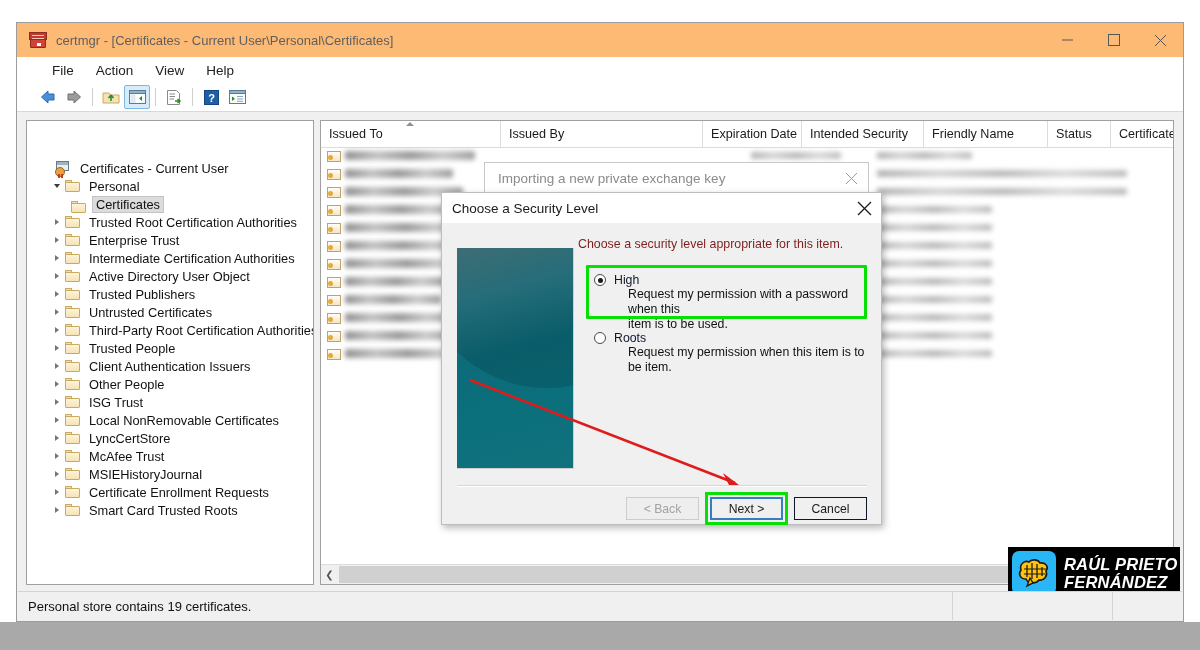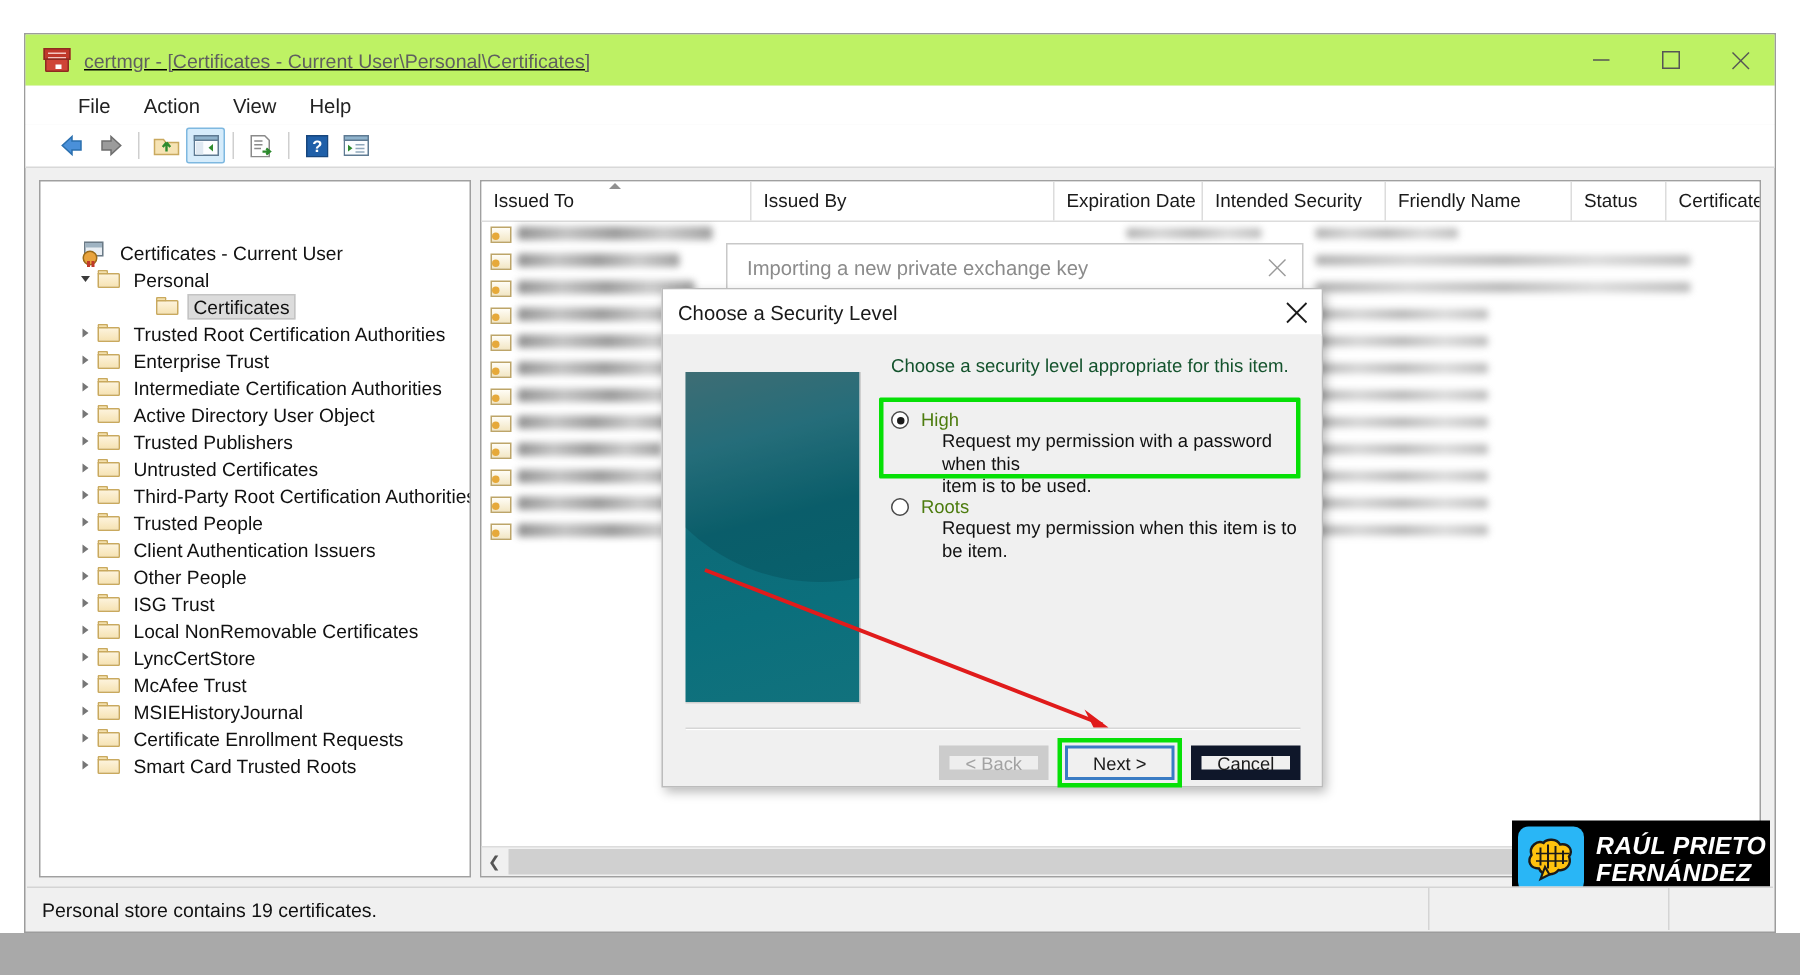--- a/index.html
+++ b/index.html
@@ -13,22 +13,22 @@
   .desk-strip{position:absolute;left:0;top:0;width:1200px;height:12px;background:#ffffff;}
   .desk-bottom{position:absolute;left:0;bottom:0;width:1200px;height:28px;background:#a9a9a9;}
 
   
   .window{
     position:absolute;left:16px;top:22px;width:1168px;height:600px;
     background:#f0f0f0;border:1px solid #9c9c9c;
     box-sizing:border-box;
   }
   .titlebar{
-    height:34px;display:flex;align-items:center;background:#bef264;
-    border-bottom:none;position:relative;text-decoration:underline;
+    height:34px;display:flex;align-items:center;background:#fdba74;
+    border-bottom:none;position:relative;
   }
   .app-icon{
     width:18px;height:16px;margin-left:12px;margin-right:9px;position:relative;flex:none;
   }
   .app-icon .i-top{position:absolute;left:0;top:0;width:18px;height:8px;background:#c0392b;border:1px solid #8e2b20;box-sizing:border-box;}
   .app-icon .i-top:after{content:"";position:absolute;left:2px;top:2px;right:2px;height:1px;background:#f3c6c0;box-shadow:0 3px 0 #f3c6c0;}
   .app-icon .i-bot{position:absolute;left:1px;top:7px;width:16px;height:9px;background:#cf4436;border:1px solid #8e2b20;border-radius:1px;box-sizing:border-box;}
   .app-icon .i-bot:after{content:"";position:absolute;left:6px;top:3px;width:4px;height:3px;background:#ffffff;}
   .title-text{font-size:13px;color:#5f5f5f;white-space:nowrap;}
   .wincontrols{position:absolute;right:0;top:0;height:34px;display:flex;}
@@ -58,21 +58,21 @@
   .folder{width:15px;height:12px;flex:none;margin-right:6px;position:relative;}
   .folder .fb{position:absolute;left:0;bottom:0;width:15px;height:10px;background:linear-gradient(#fdf3dc,#f6e3b4);border:1px solid #c9a95e;box-sizing:border-box;border-radius:0 1px 1px 1px;}
   .folder .ft{position:absolute;left:0;top:0;width:7px;height:3px;background:#f3e0ae;border:1px solid #c9a95e;border-bottom:none;box-sizing:border-box;border-radius:1px 1px 0 0;}
   .rooticon{width:16px;height:14px;flex:none;margin-right:6px;position:relative;}
   .rooticon .r1{position:absolute;left:1px;top:0;width:13px;height:10px;background:#e9eef3;border:1.2px solid #6b7a86;box-sizing:border-box;}
   .rooticon .r1:before{content:"";position:absolute;left:0;top:0;right:0;height:2.5px;background:#9fb3c2;}
   .rooticon .r2{position:absolute;left:0;top:6px;width:8px;height:8px;background:#e8a33d;border-radius:50%;border:1px solid #9a6a18;}
   .rooticon .r2:after{content:"";position:absolute;left:2px;top:6px;width:2px;height:4px;background:#c0392b;box-shadow:3px 0 0 #c0392b;}
   .tlabel{padding:0 3px;}
   .tnode.selected .tlabel{background:#dcdcdc;border:1px solid #c4c4c4;padding:0 3px;}
-  .ind0{padding-left:12px;margin-top:32px;} .ind1{padding-left:22px;} .ind2{padding-left:61px;}
+  .ind0{padding-left:12px;margin-top:32px;} .ind1{padding-left:22px;} .ind2{padding-left:28px;align-items:flex-end;}
 
   
   .list-pane{
     flex:1;background:#ffffff;border:1px solid #a0a0a0;border-left:1px solid #a0a0a0;
     margin:8px 8px 6px 6px;box-sizing:border-box;position:relative;overflow:hidden;
   }
   .lheader{display:flex;height:26px;background:#ffffff;border-bottom:1px solid #dcdcdc;}
   .lh{
     font-size:12.6px;color:#1a1a1a;display:flex;align-items:center;
     padding-left:8px;border-right:1px solid #dcdcdc;box-sizing:border-box;position:relative;flex:none;
@@ -118,32 +118,32 @@
   .dlg-title{height:30px;background:#ffffff;display:flex;align-items:center;border-bottom:1px solid #eeeeee;}
   .dlg-title .t{font-size:13.5px;color:#1a1a1a;padding-left:10px;flex:1;white-space:nowrap;}
   .dlg-title .x{width:34px;height:29px;display:flex;align-items:center;justify-content:center;}
   .dlg-body{position:absolute;left:0;right:0;top:30px;bottom:0;background:#f0f0f0;}
   .banner{
     position:absolute;left:15px;top:25px;width:116px;height:220px;
     background:linear-gradient(165deg,#4e7f85 0%,#2f7f8c 22%,#0d6b78 45%,#0b6f7c 70%,#11727d 100%);
     border-right:1px solid #cfcfcf;border-bottom:1px solid #cfcfcf;overflow:hidden;
   }
   .banner .arc{position:absolute;left:-40px;top:-120px;width:260px;height:260px;border-radius:50%;background:rgba(0,40,50,.20);}
-  .prompt{position:absolute;left:152px;top:14px;right:14px;font-size:12.4px;color:#14532d;}
+  .prompt{position:absolute;left:136px;top:14px;right:14px;font-size:12.4px;color:#7f1d1d;}
   .optbox{position:absolute;}
   .opt{position:relative;padding-left:20px;}
   .radio{position:absolute;left:0;top:1px;width:12px;height:12px;border-radius:50%;background:#fff;border:1px solid #4a4a4a;box-sizing:border-box;}
   .radio.on:after{content:"";position:absolute;left:2.5px;top:2.5px;width:5px;height:5px;border-radius:50%;background:#1a1a1a;}
-  .opt-main{font-size:12.3px;color:#4d7c0f;line-height:14px;}
+  .opt-main{font-size:12.3px;color:#0f172a;line-height:14px;}
   .opt-sub{font-size:12.3px;color:#111;line-height:15px;padding-left:14px;}
   .hl-green{position:absolute;border:3px solid #06e006;box-sizing:border-box;border-radius:1px;}
   .dlg-sep{position:absolute;left:15px;right:14px;top:262px;height:1px;background:#d6d6d6;border-bottom:1px solid #ffffff;}
   .btnrow{position:absolute;right:14px;top:274px;display:flex;gap:11px;}
   .btn{
-    width:73px;height:23px;background:#f0f0f0;border:7px solid #0f172a;box-sizing:border-box;
+    width:73px;height:23px;background:#f0f0f0;border:1px solid #0f172a;box-sizing:border-box;
     display:flex;align-items:center;justify-content:center;font-size:12.2px;color:#1a1a1a;
   }
   .btn.disabled{color:#a2a2a2;background:#eeeeee;border-color:#cccccc;}
   .btn.focus{border:2px solid #3a7cc4;}
   .btn-wrap{position:relative;}
   .btn-green{position:absolute;left:-5px;top:-5px;right:-5px;bottom:-5px;border:3px solid #06e006;box-sizing:border-box;}
   .arrow{position:absolute;left:0;top:0;pointer-events:none;}
 </style>
 </head>
 <body>

